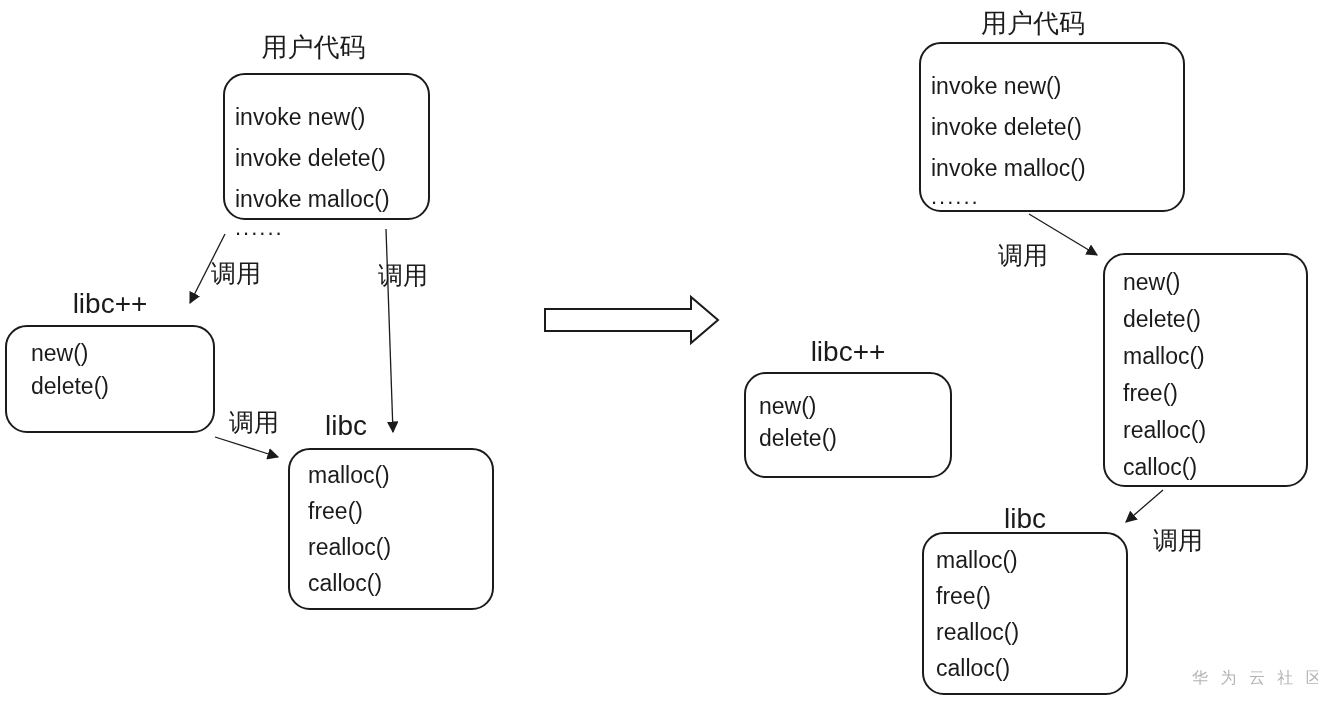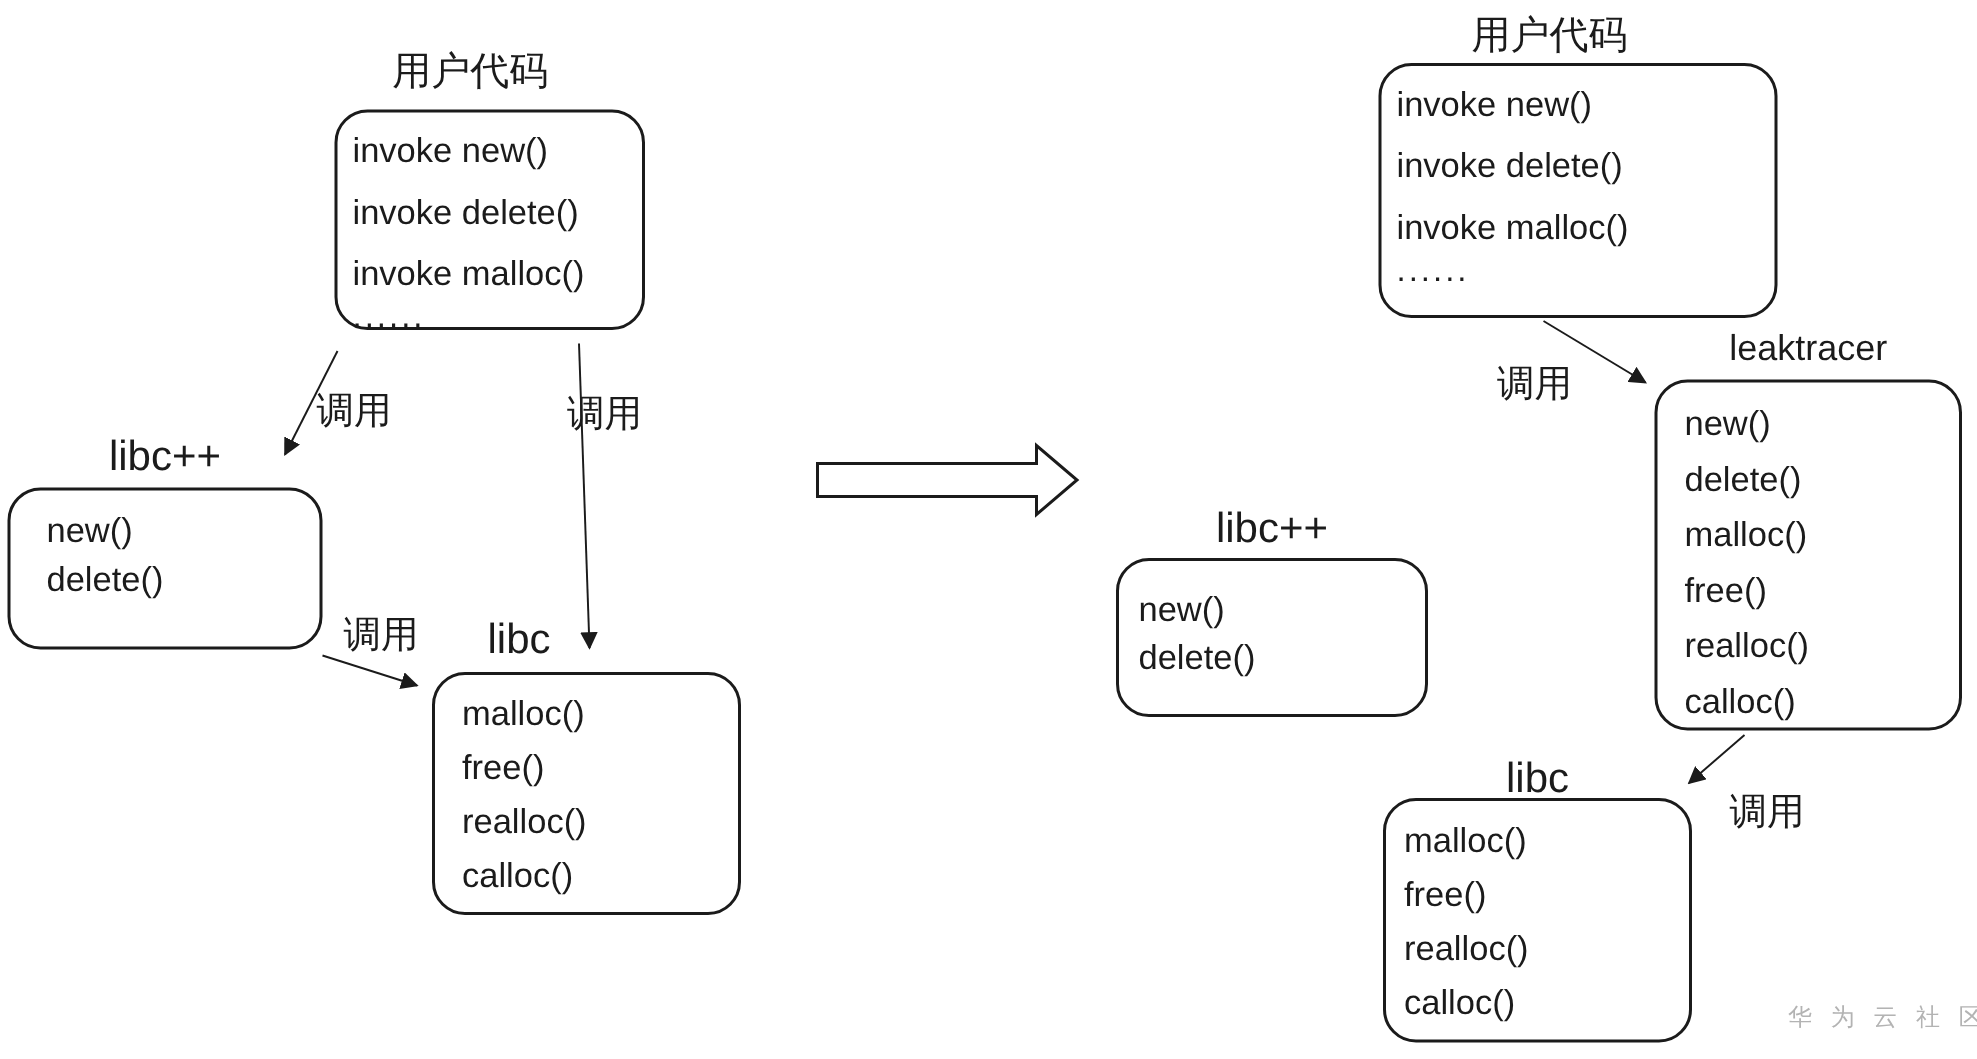--- a/index.html
+++ b/index.html
@@ -7,21 +7,21 @@
        font-family:"Liberation Sans","DejaVu Sans",sans-serif;color:#1b1b1b;}
   .canvas{position:absolute;left:0;top:0;width:1048px;height:706px;}
   svg.arrows{position:absolute;left:0;top:0;width:1318px;height:706px;}
   .title{position:absolute;text-align:center;font-size:26px;white-space:nowrap;}
   .title.en{font-size:28px;}
   .box{position:absolute;box-sizing:border-box;border:2px solid #1b1b1b;
        border-radius:22px;background:#ffffff;font-size:23px;}
   .bl{white-space:nowrap;}
   .user-box .bl{height:41px;line-height:41px;padding-left:10px;}
   .user-box .bl.dots{height:24px;line-height:16px;letter-spacing:2px;font-size:22px;}
-  .user-box{padding-top:5px;}
+  .user-box{padding-top:22px;}
   .box-libcpp-l{padding:10px 0 0 24px;}
   .box-libcpp-l .bl{line-height:33px;}
   .box-libc-l{padding:7px 0 0 18px;}
   .box-libc-l .bl{line-height:36px;}
   .box-leaktracer{padding:9px 0 0 18px;}
   .box-leaktracer .bl{line-height:37px;}
   .box-libcpp-r{padding:16px 0 0 13px;}
   .box-libcpp-r .bl{line-height:32px;}
   .box-libc-r{padding:8px 0 0 12px;}
   .box-libc-r .bl{line-height:36px;}
@@ -77,21 +77,20 @@
   <div class="title" style="left:900px;top:6px;width:266px;">用户代码</div>
   <div class="box user-box" style="left:919px;top:42px;width:266px;height:170px;">
     <div class="bl">invoke new()</div>
     <div class="bl">invoke delete()</div>
     <div class="bl">invoke malloc()</div>
     <div class="bl dots">......</div>
   </div>
 
   <div class="call" style="left:998px;top:239px;">调用</div>
 
-  <div class="title en" style="left:1103px;top:219px;width:205px;font-size:24px;">leaktracer</div>
   <div class="box box-leaktracer" style="left:1103px;top:253px;width:205px;height:234px;">
     <div class="bl">new()</div>
     <div class="bl">delete()</div>
     <div class="bl">malloc()</div>
     <div class="bl">free()</div>
     <div class="bl">realloc()</div>
     <div class="bl">calloc()</div>
   </div>
 
   <div class="title en" style="left:744px;top:336px;width:208px;">libc++</div>

